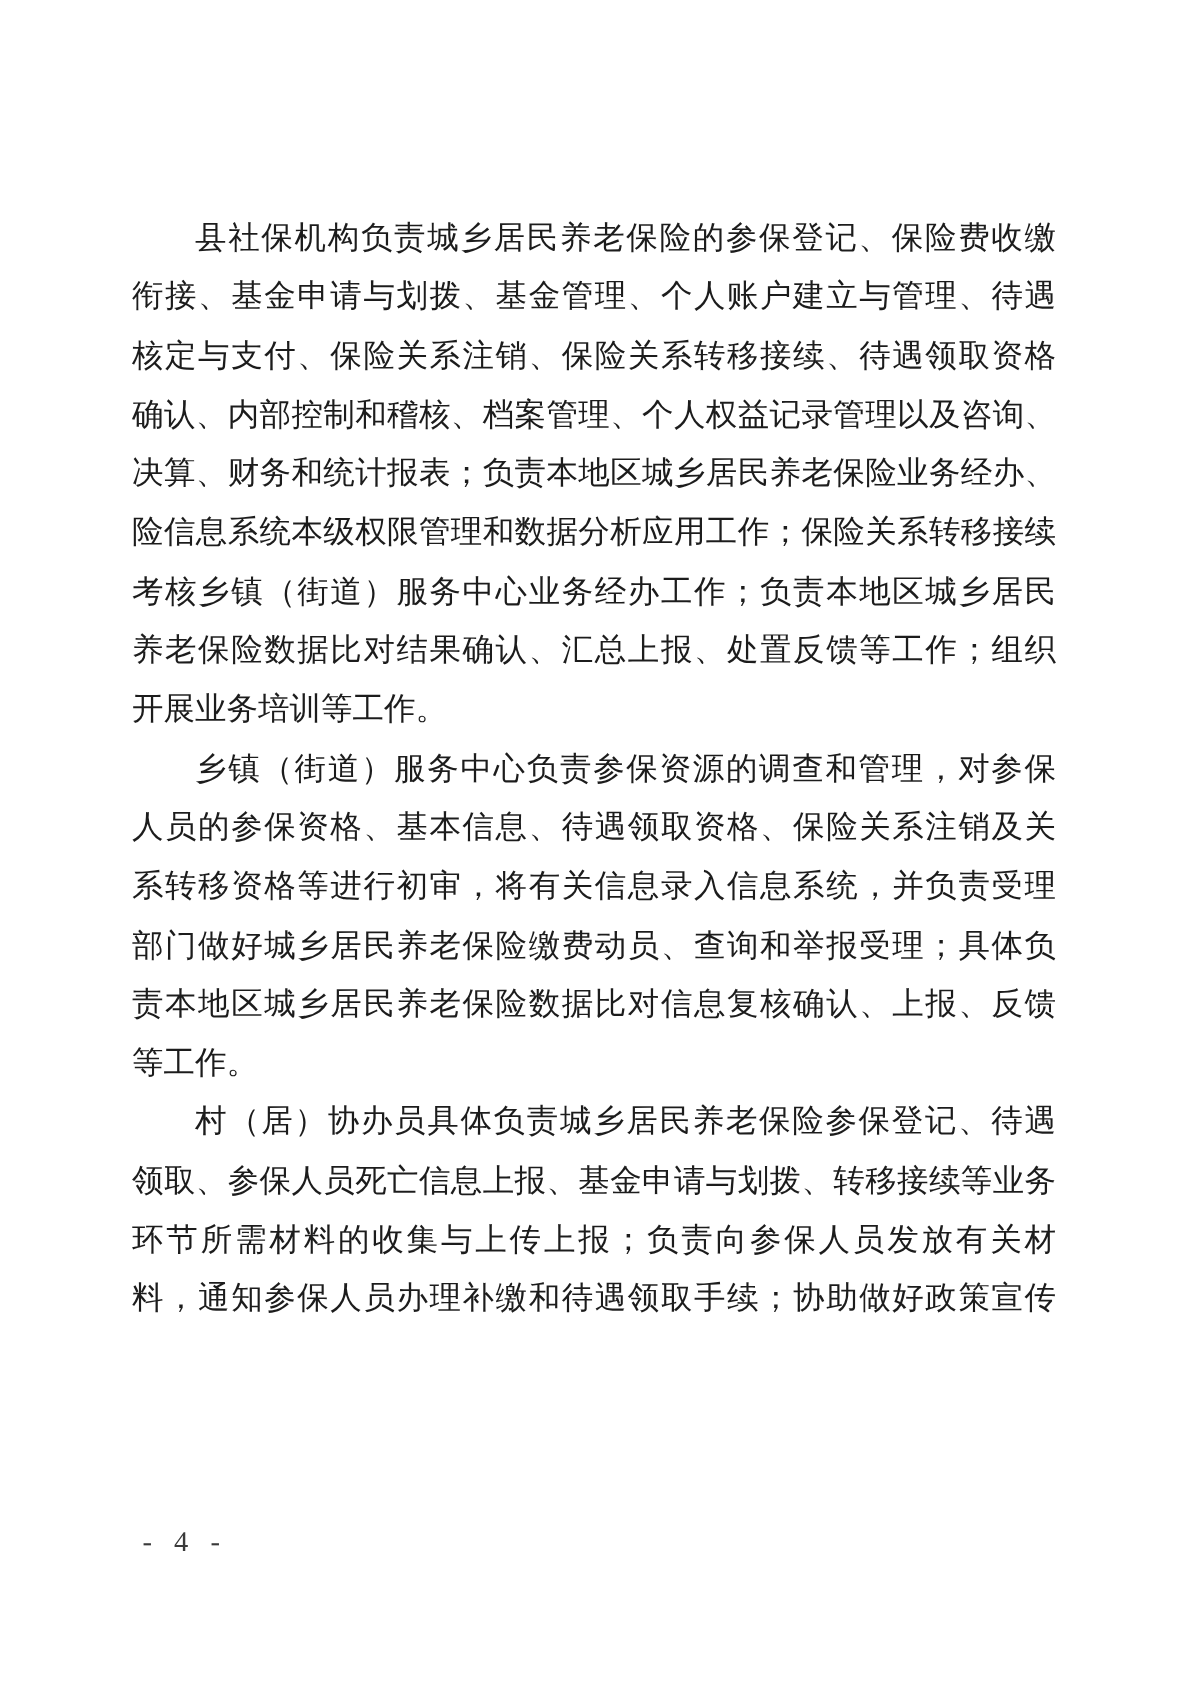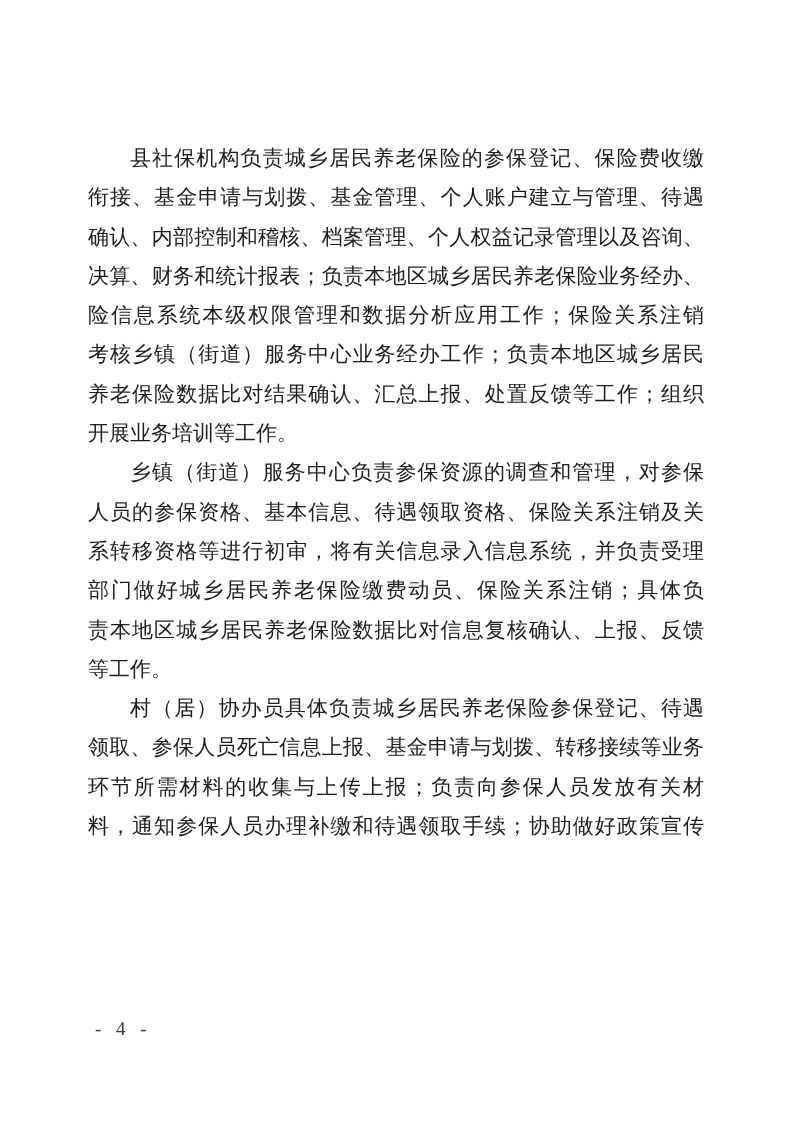--- a/index.html
+++ b/index.html
@@ -47,30 +47,31 @@
     font-family: "Liberation Serif", "DejaVu Serif", serif;
   }
 </style>
 </head>
 <body>
 
 <div class="page">
   <div class="body-text">
       <div class="tline para-first">县社保机构负责城乡居民养老保险的参保登记、保险费收缴</div>
       <div class="tline">衔接、基金申请与划拨、基金管理、个人账户建立与管理、待遇</div>
+      <div class="tline">核定与支付、保险关系注销、保险关系转移接续、待遇领取资格</div>
       <div class="tline">确认、内部控制和稽核、档案管理、个人权益记录管理以及咨询、</div>
       <div class="tline">决算、财务和统计报表；负责本地区城乡居民养老保险业务经办、</div>
-      <div class="tline">险信息系统本级权限管理和数据分析应用工作；保险关系注销</div>
+      <div class="tline">险信息系统本级权限管理和数据分析应用工作；保险关系转移接续</div>
       <div class="tline">考核乡镇（街道）服务中心业务经办工作；负责本地区城乡居民</div>
       <div class="tline">养老保险数据比对结果确认、汇总上报、处置反馈等工作；组织</div>
       <div class="tline para-end">开展业务培训等工作。</div>
       <div class="tline para-first">乡镇（街道）服务中心负责参保资源的调查和管理，对参保</div>
       <div class="tline">人员的参保资格、基本信息、待遇领取资格、保险关系注销及关</div>
       <div class="tline">系转移资格等进行初审，将有关信息录入信息系统，并负责受理</div>
-      <div class="tline">部门做好城乡居民养老保险缴费动员、保险关系注销；具体负</div>
+      <div class="tline">部门做好城乡居民养老保险缴费动员、查询和举报受理；具体负</div>
       <div class="tline">责本地区城乡居民养老保险数据比对信息复核确认、上报、反馈</div>
       <div class="tline para-end">等工作。</div>
       <div class="tline para-first">村（居）协办员具体负责城乡居民养老保险参保登记、待遇</div>
       <div class="tline">领取、参保人员死亡信息上报、基金申请与划拨、转移接续等业务</div>
       <div class="tline">环节所需材料的收集与上传上报；负责向参保人员发放有关材</div>
       <div class="tline">料，通知参保人员办理补缴和待遇领取手续；协助做好政策宣传</div>
     </div>
   <div class="footer">- 4 -</div>
 </div>
 

